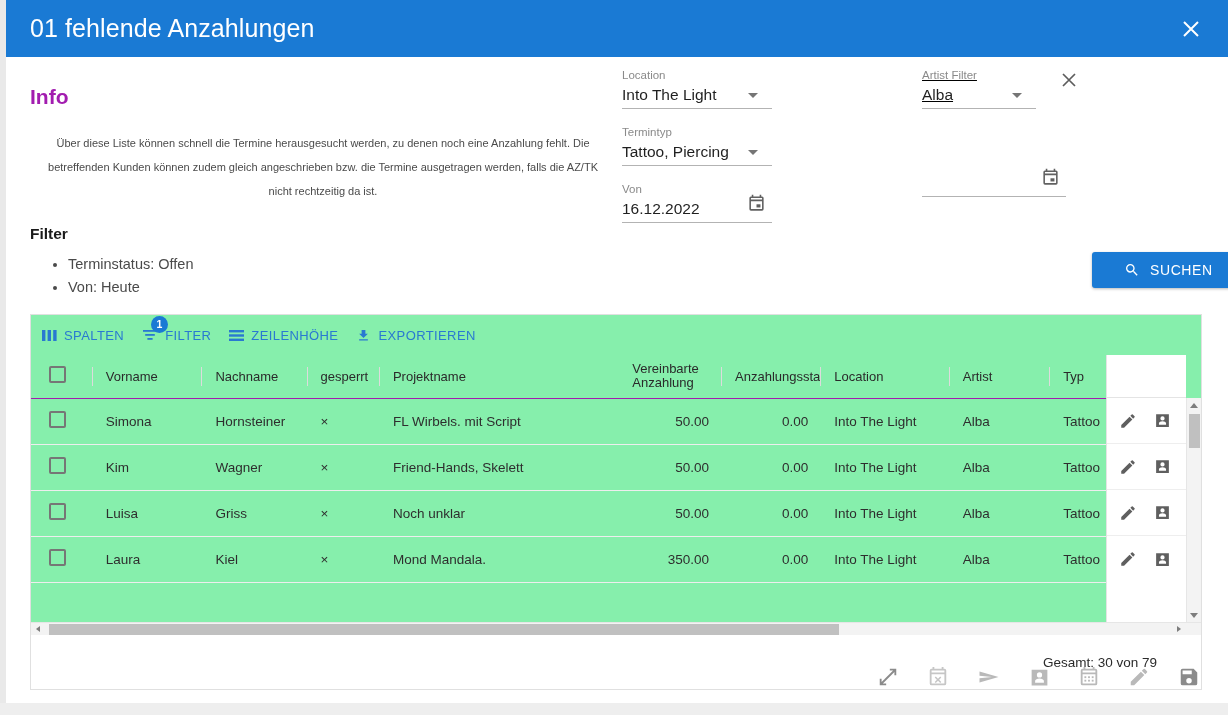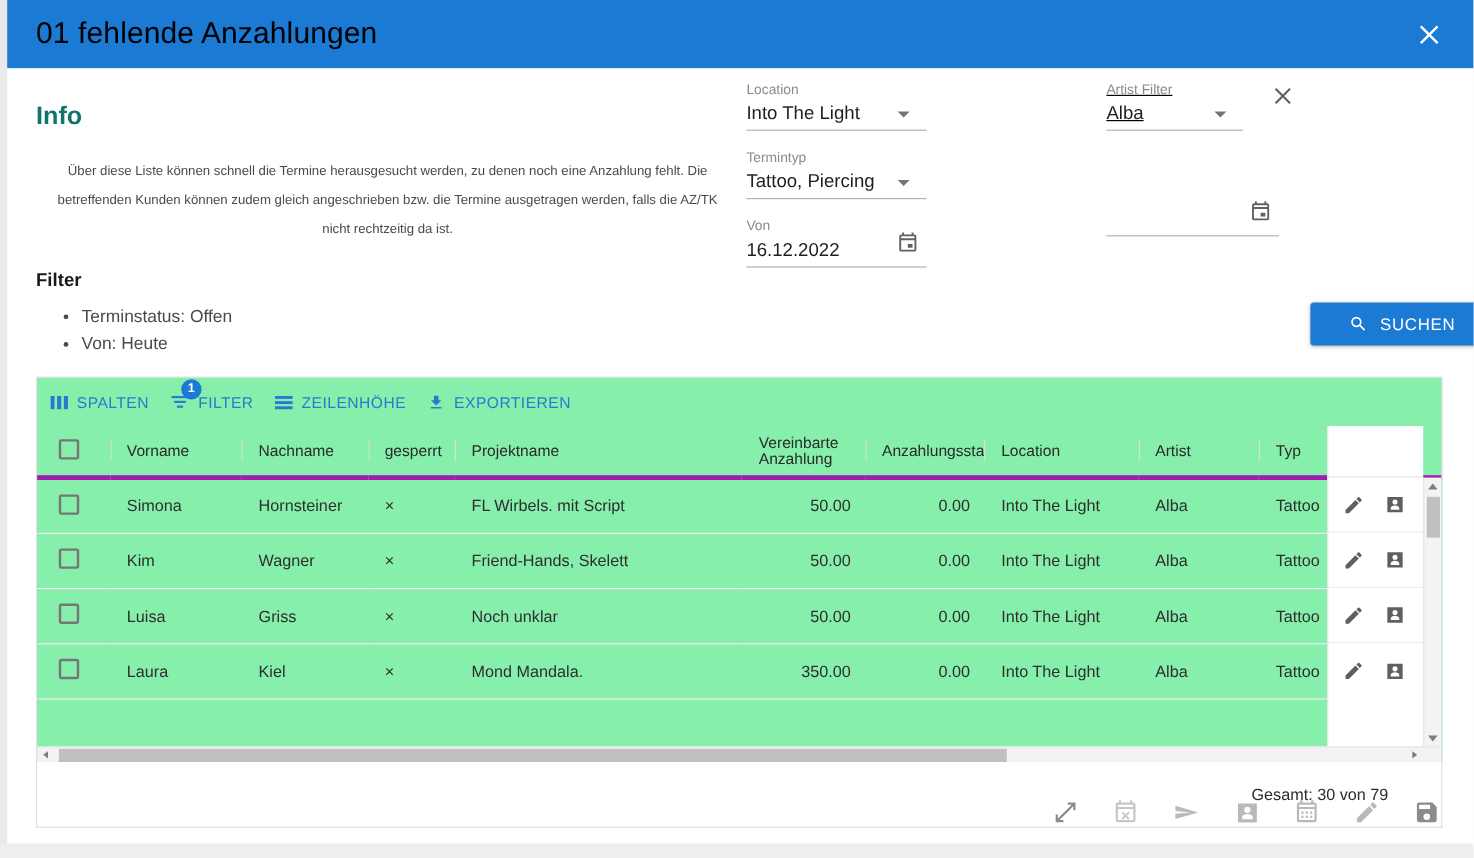--- a/index.html
+++ b/index.html
@@ -15,21 +15,21 @@
     width: 1228px; height: 715px;
     background: #f2f2f2;
   }
   
   .titlebar {
     position: absolute; left: 6px; top: 0; width: 1222px; height: 57px;
     background: #1a7ad4;
     display: flex; align-items: center;
   }
   .titlebar .title {
-    color: #000000;
+    color: #ffffff;
     font-size: 25px;
     font-weight: 400;
     padding-left: 24px;
     letter-spacing: .1px;
   }
   .close-btn {
     position: absolute; right: 20px; top: 50%; transform: translateY(-50%);
     width: 34px; height: 34px;
     display: flex; align-items: center; justify-content: center;
     cursor: pointer;
@@ -39,21 +39,21 @@
   .card {
     position: absolute; left: 6px; top: 57px; width: 1222px; height: 646px;
     background: #ffffff;
   }
   
   .info {
     position: absolute; left: 24px; top: 28px; width: 570px;
   }
   .info h2 {
     margin: 0 0 22px 0;
-    font-size: 21px; font-weight: bold; color: #0f766e;
+    font-size: 21px; font-weight: bold; color: #a21caf;
   }
   .info p {
     margin: 12px;
     font-size: 11px; line-height: 24px; color: #4a4a4a;
     width: 562px;
     text-align: center;
   }
   .info h3 {
     margin: 22px 0 10px 0;
     font-size: 15.5px; font-weight: bold; color: #1a1a1a;
@@ -129,21 +129,21 @@
     width: 17px; height: 17px; border-radius: 50%;
     font-size: 10.5px; display: flex; align-items: center; justify-content: center;
     font-weight: bold;
   }
   
   .tbl-wrap { position: relative; height: 280px; }
   .tbl { width: 100%; border-collapse: collapse; table-layout: fixed; }
   .tbl th {
     font-weight: normal; font-size: 13px; color: #2a2a2a;
     text-align: left; height: 43px; vertical-align: middle;
-    border-bottom: 4px solid #a21caf;
+    border-bottom: 1px solid #a21caf;
     padding: 0; position: relative;
     overflow: hidden; white-space: nowrap;
   }
   .tbl th .hsep {
     position: absolute; left: 0; top: 12px; bottom: 12px;
     width: 1px; background: #dcdcdc;
   }
   .tbl th .htxt { display:block; padding-left: 14px; overflow: hidden; }
   .tbl th.two .htxt { line-height: 14px; font-size: 13px; }
   .tbl td {

